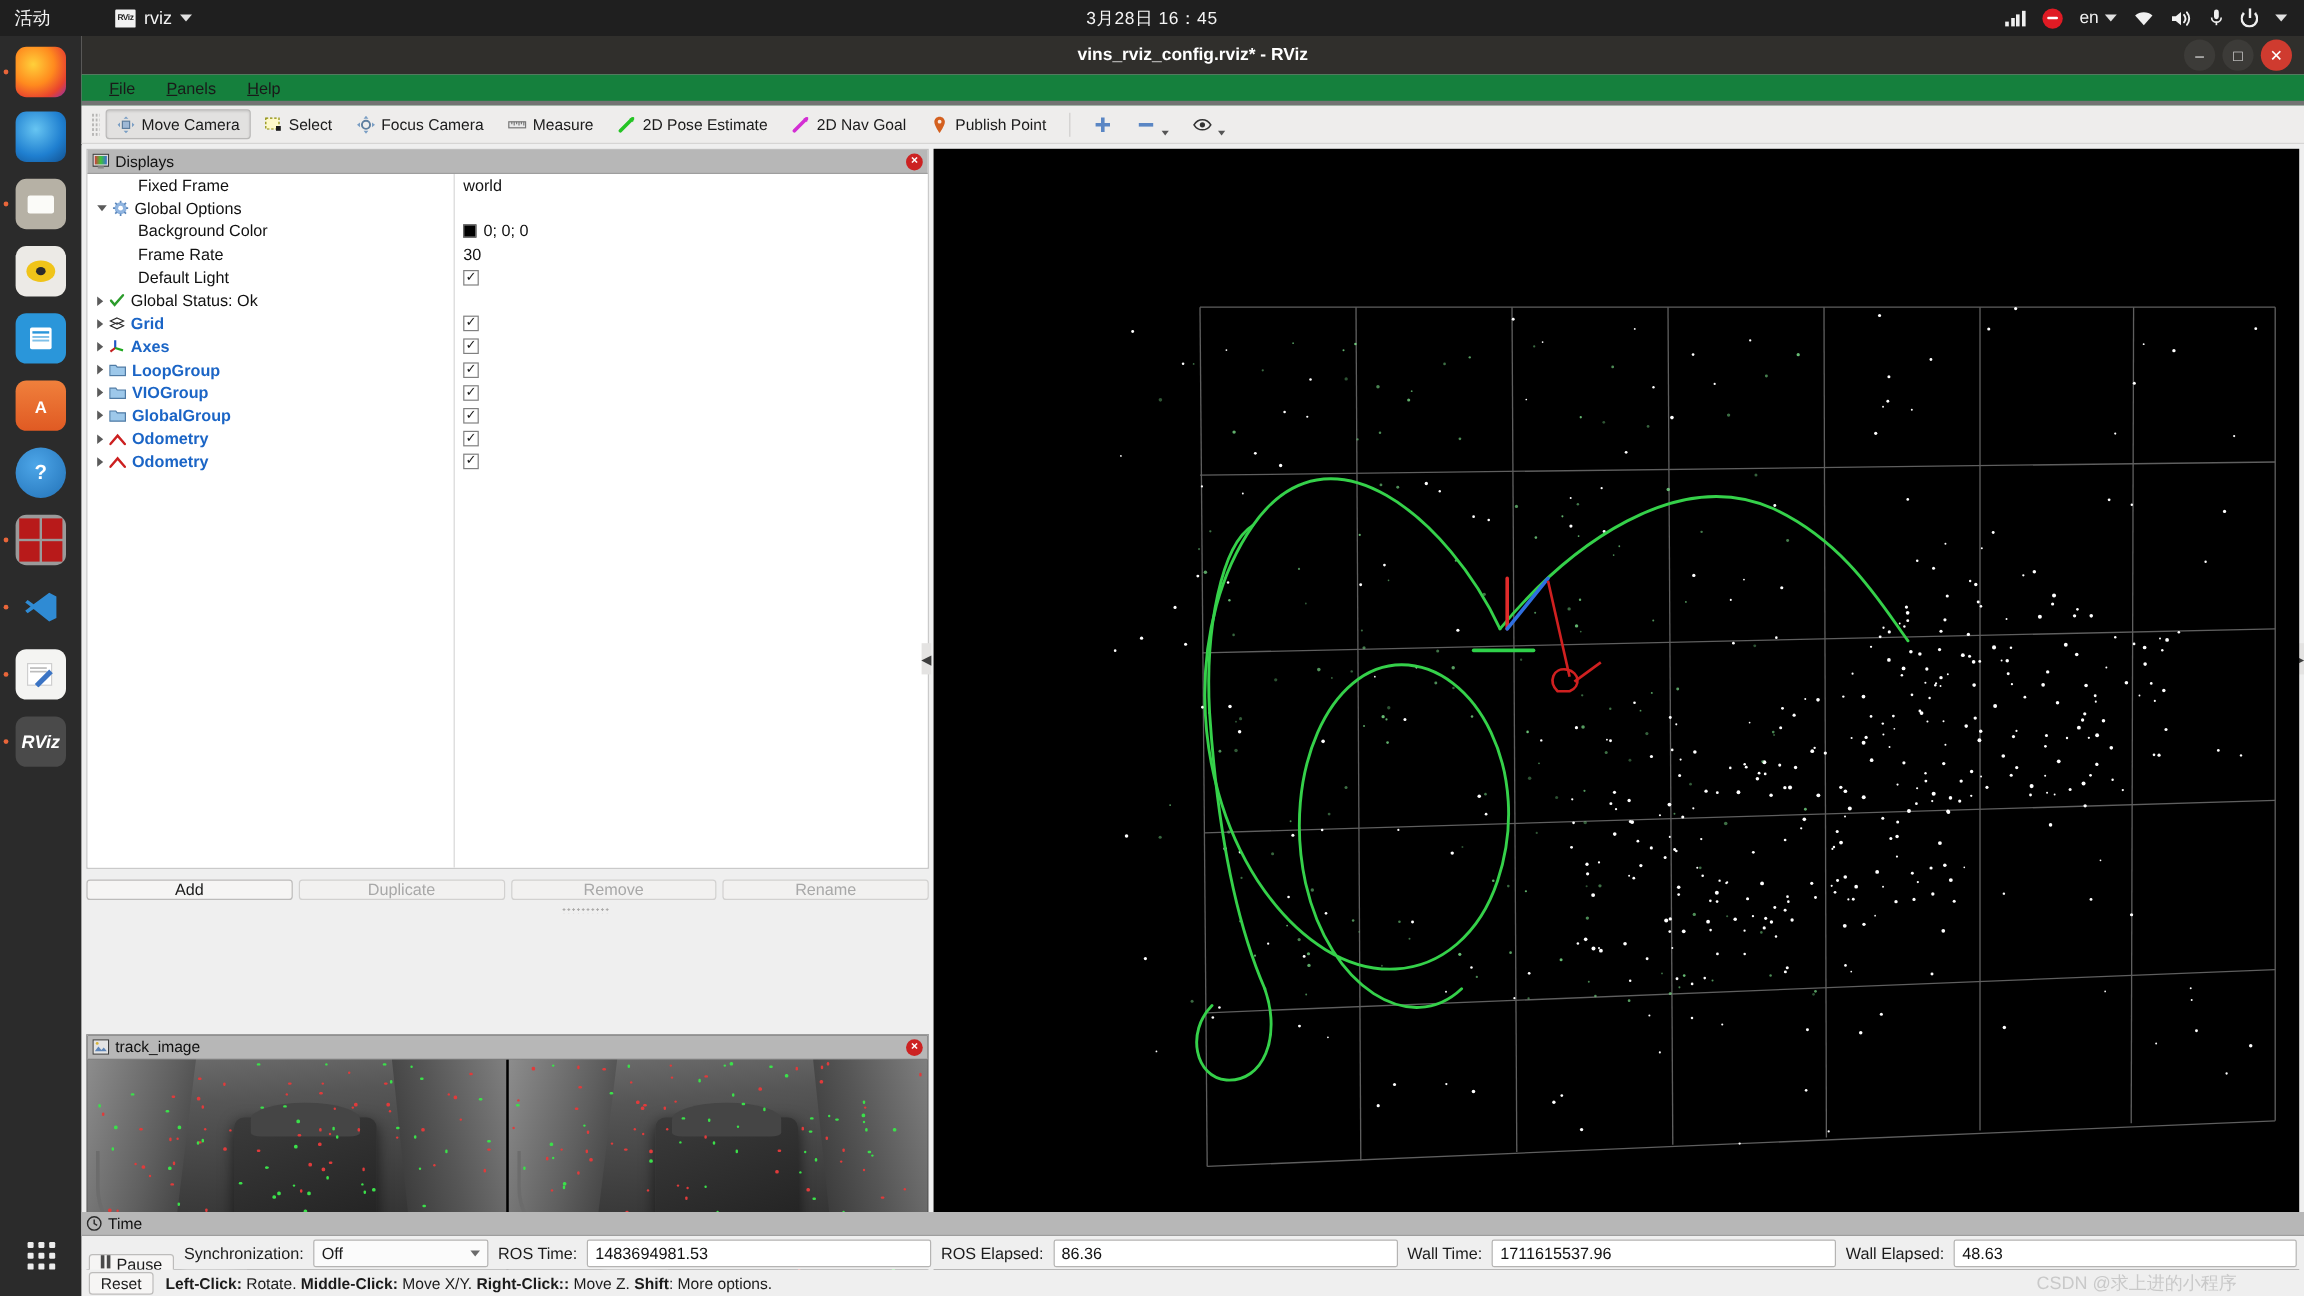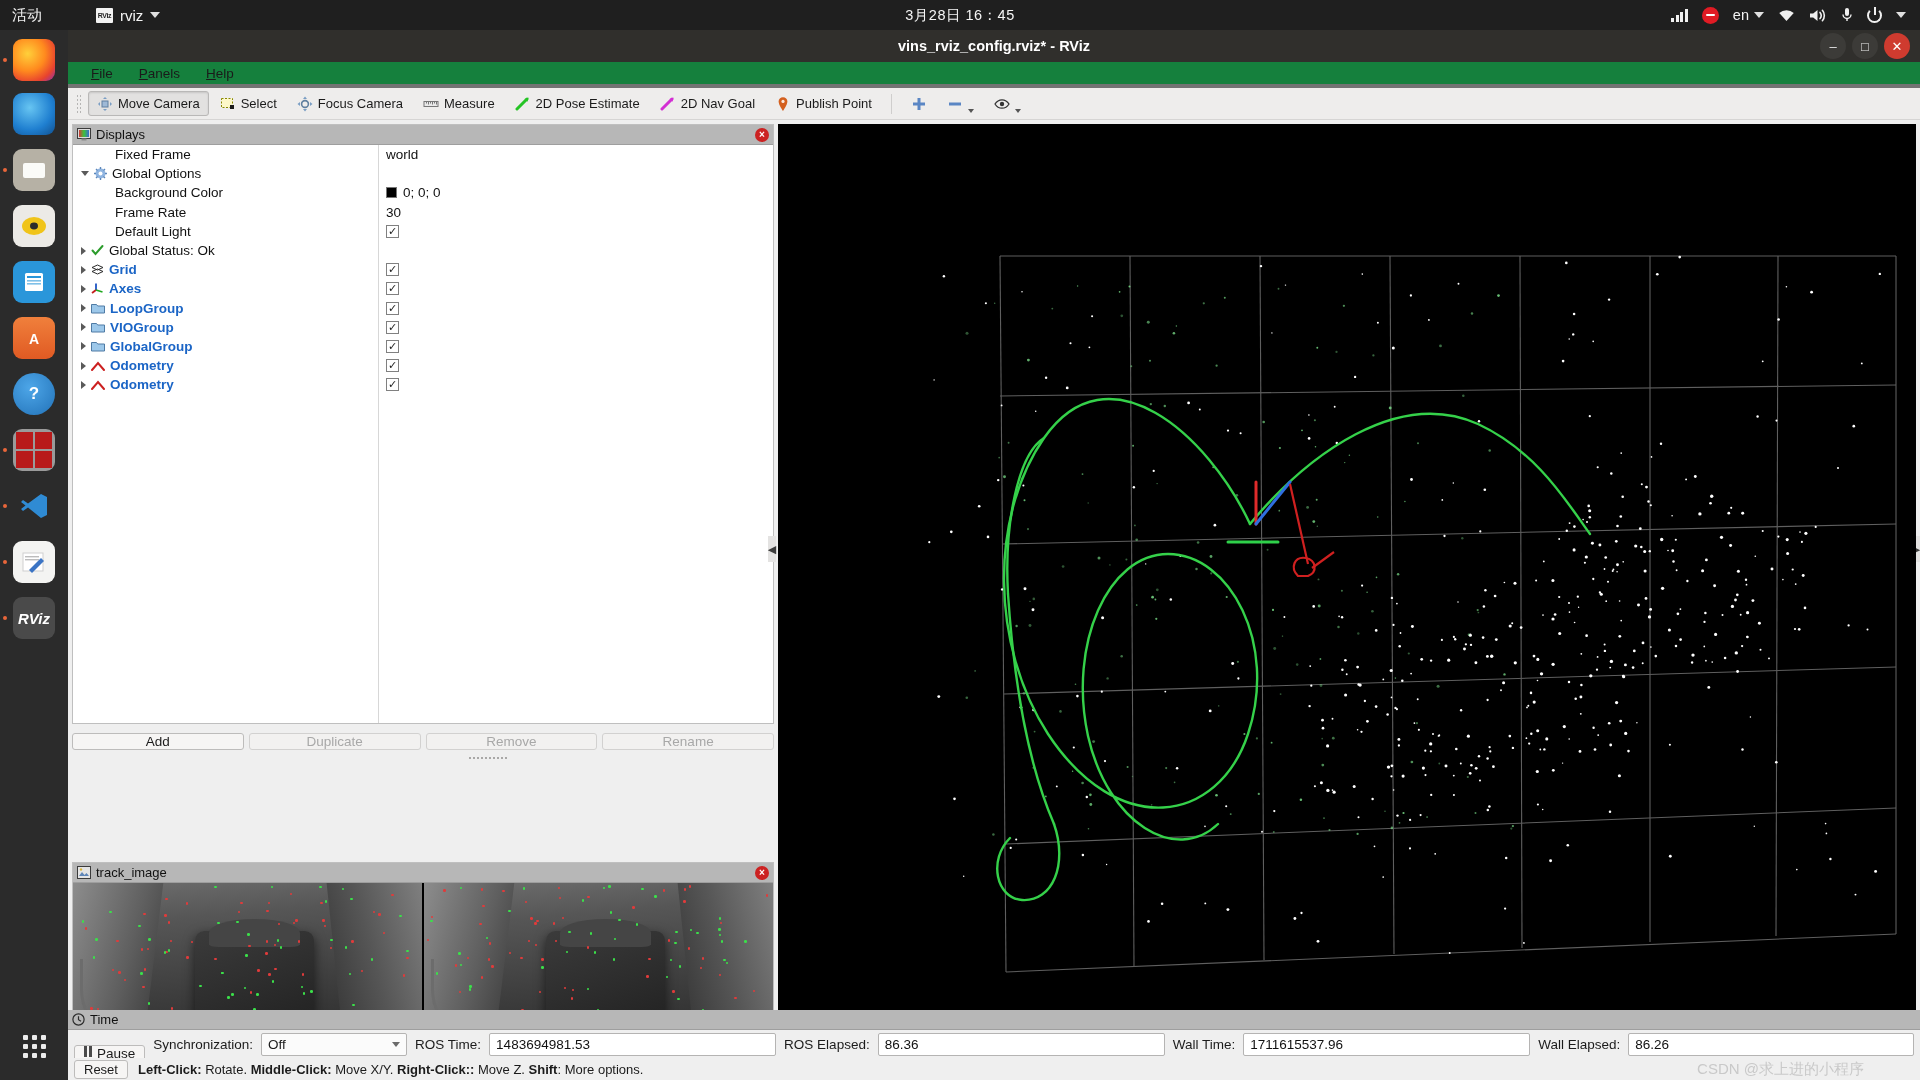--- a/index.html
+++ b/index.html
@@ -1742,21 +1742,21 @@
       <span class="tlabel">ROS Elapsed:</span>
       <div class="tinput" id="ros-elapsed-in">
           <span>86.36</span>
         </div>
       <span class="tlabel">Wall Time:</span>
       <div class="tinput" id="wall-time-in">
           <span>1711615537.96</span>
         </div>
       <span class="tlabel">Wall Elapsed:</span>
       <div class="tinput" id="wall-elapsed-in">
-          <span>86.26</span>
+          <span>48.63</span>
         </div>
     </div>
   </div>
 
   <div id="statusbar">
     <div id="reset-btn">Reset</div>
     <div id="hint"><b>Left-Click:</b><span> Rotate. </span><b>Middle-Click:</b><span> Move X/Y. </span><b>Right-Click::</b><span> Move Z. </span><b>Shift</b><span>: More options.</span></div>
     <div id="watermark">CSDN @求上进的小程序</div>
   </div>
 </div>

